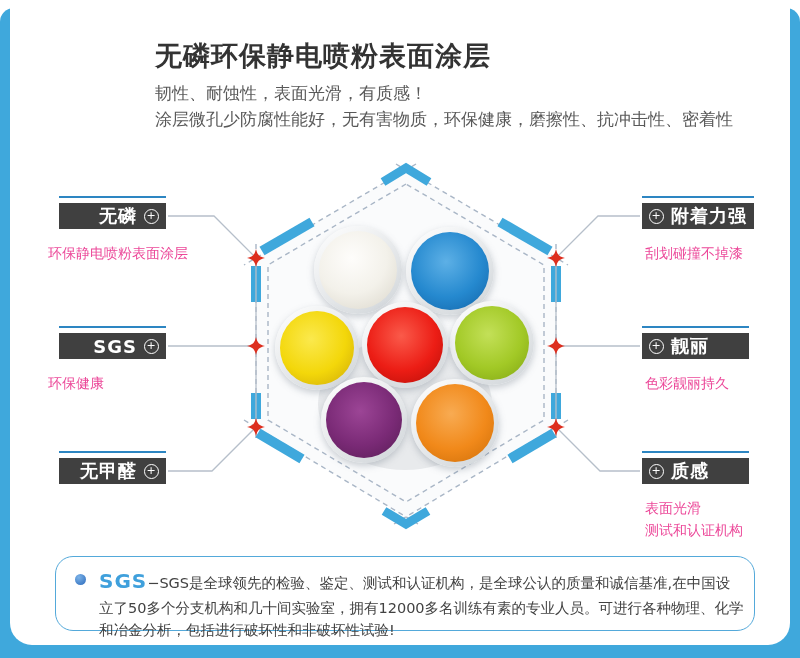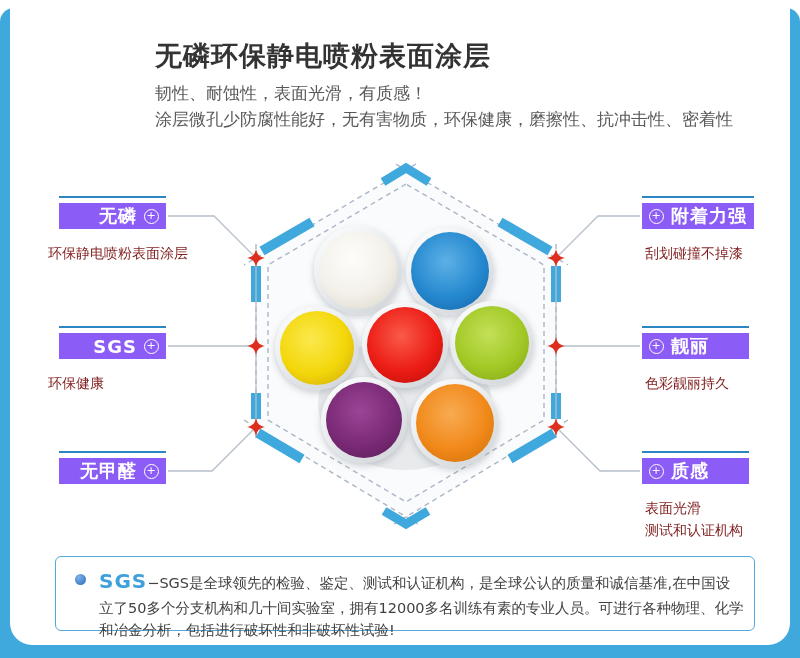--- a/index.html
+++ b/index.html
@@ -29,45 +29,45 @@
   .jar-purple { left:321px; top:377px; width:86px; height:86px; }
   .jar-orange { left:411px; top:379px; width:88px; height:88px; }
   .p-white  { background:radial-gradient(circle at 42% 35%, #fefdfb 0%, #f3f1ea 52%, #d9d5c9 100%); }
   .p-blue   { background:radial-gradient(circle at 45% 38%, #5db0e6 0%, #2589cf 55%, #1262a6 100%); }
   .p-yellow { background:radial-gradient(circle at 42% 38%, #fbe94d 0%, #f3d70a 55%, #cba608 100%); }
   .p-red    { background:radial-gradient(circle at 45% 38%, #fa5a4a 0%, #ec1d15 55%, #b30d07 100%); }
   .p-green  { background:radial-gradient(circle at 45% 38%, #c3e058 0%, #a2c926 55%, #7fa313 100%); }
   .p-purple { background:radial-gradient(circle at 45% 38%, #9c4596 0%, #7a2a76 55%, #571c54 100%); }
   .p-orange { background:radial-gradient(circle at 45% 38%, #f8ab52 0%, #f1891a 55%, #cc6d08 100%); }
 
-  .feat-box { position:absolute; height:26px; background:#8b5cf6; color:#fff; font-size:18px;
+  .feat-box { position:absolute; height:26px; background:#404040; color:#fff; font-size:18px;
               font-weight:bold; display:flex; align-items:center; gap:7px; letter-spacing:1px; }
   .feat-box::before { content:''; position:absolute; left:0; right:0; top:-7px; height:2px; background:#2d86c2; }
   .feat-left  { justify-content:flex-end; padding:0 7px; }
   .feat-right { justify-content:flex-start; padding:0 7px; }
   .feat-icon { flex:0 0 auto; width:15px; height:15px; border:1.5px solid #fff; border-radius:50%;
                font-size:11px; line-height:12px; text-align:center; font-weight:normal; }
   .f-l0 { left:59px;  top:203px; width:107px; }
   .f-l1 { left:59px;  top:333px; width:107px; }
   .f-l2 { left:59px;  top:458px; width:107px; }
   .f-r0 { left:642px; top:203px; width:112px; }
   .f-r1 { left:642px; top:333px; width:107px; }
   .f-r2 { left:642px; top:458px; width:107px; }
 
-  .feat-desc { position:absolute; font-size:14px; color:#7f1d1d; line-height:22px; }
+  .feat-desc { position:absolute; font-size:14px; color:#ec4899; line-height:22px; }
   .feat-desc span { display:block; }
   .d-l0 { left:48px;  top:242px; }
   .d-l1 { left:48px;  top:372px; }
   .d-l2 { left:48px;  top:497px; }
   .d-r0 { left:645px; top:242px; }
   .d-r1 { left:645px; top:372px; }
   .d-r2 { left:645px; top:497px; }
 
   .note-box { position:absolute; left:55px; top:556px; width:700px; height:75px;
-              border:1px solid #54a9da; border-radius:6px; background:#fff; display:flex; padding:9px 10px 8px 16px; }
+              border:1px solid #54a9da; border-radius:18px; background:#fff; display:flex; padding:9px 10px 8px 16px; }
   .bullet { flex:0 0 auto; width:11px; height:11px; border-radius:50%; margin:8px 13px 0 3px;
             background:radial-gradient(circle at 35% 30%, #7cb3e8 0%, #3b78c4 80%); }
   .note-text { font-size:14.5px; color:#424242; line-height:1.55; }
   .note-brand { color:#3fa0dc; font-size:20px; font-weight:bold; letter-spacing:1px; }
 </style>
 </head>
 <body>
 
 <div class="stage">
   <div class="frame"></div>

